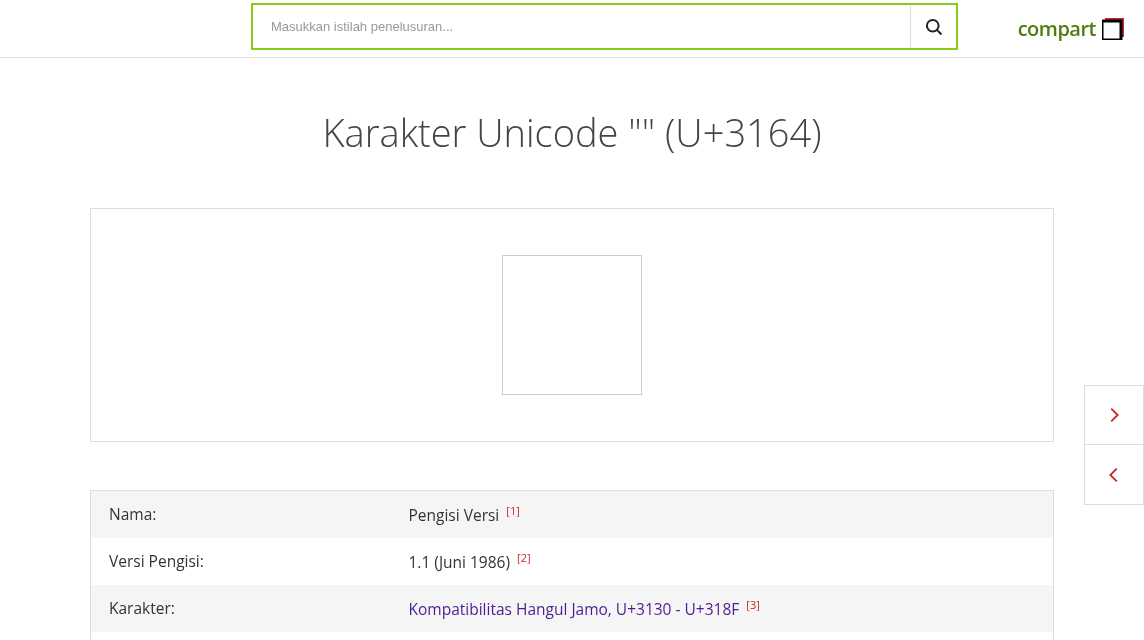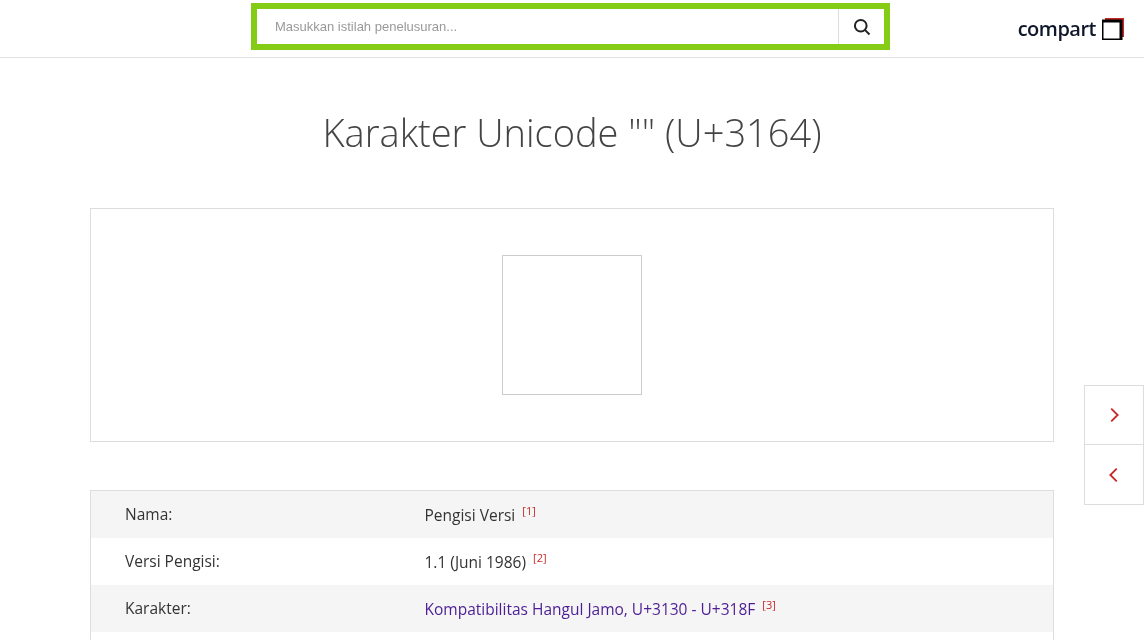--- a/index.html
+++ b/index.html
@@ -18,22 +18,22 @@
     display: flex;
     align-items: center;
     padding: 0 20px;
     position: relative;
   }
   .search-wrap {
     position: absolute;
     left: 251px;
     top: 3px;
     display: flex;
-    border: 6px solid #84cc16;
-    width: 639px;
+    border: 2px solid #84cc16;
+    width: 707px;
     height: 47px;
   }
   .search-input {
     flex: 1;
     border: none;
     padding: 0 18px;
     font-size: 13px;
     color: #888;
     outline: none;
   }
@@ -49,21 +49,21 @@
     justify-content: center;
   }
   .logo {
     position: absolute;
     right: 20px;
     top: 15px;
     display: flex;
     align-items: center;
     font-weight: 600;
     font-size: 20px;
-    color: #0f172a;
+    color: #4d7c0f;
     letter-spacing: -0.5px;
   }
   .logo-mark {
     width: 22px;
     height: 22px;
     margin-left: 6px;
     position: relative;
   }
   .page-title {
     text-align: center;
@@ -96,21 +96,21 @@
     color: #333;
   }
   .info-table {
     width: 100%;
     border: 1px solid #ddd;
     border-collapse: collapse;
   }
   .info-table tr:nth-child(odd) { background: #f5f5f5; }
   .info-table tr:nth-child(even) { background: #fff; }
   .info-table td {
-    padding: 12px 34px;
+    padding: 12px 18px;
     font-size: 15.5px;
     vertical-align: top;
   }
   .info-table td:first-child {
     width: 300px;
     color: #333;
   }
   .link-red { color: #4c1d95; cursor: pointer; }
   .footnote {
     font-size: 11px;

